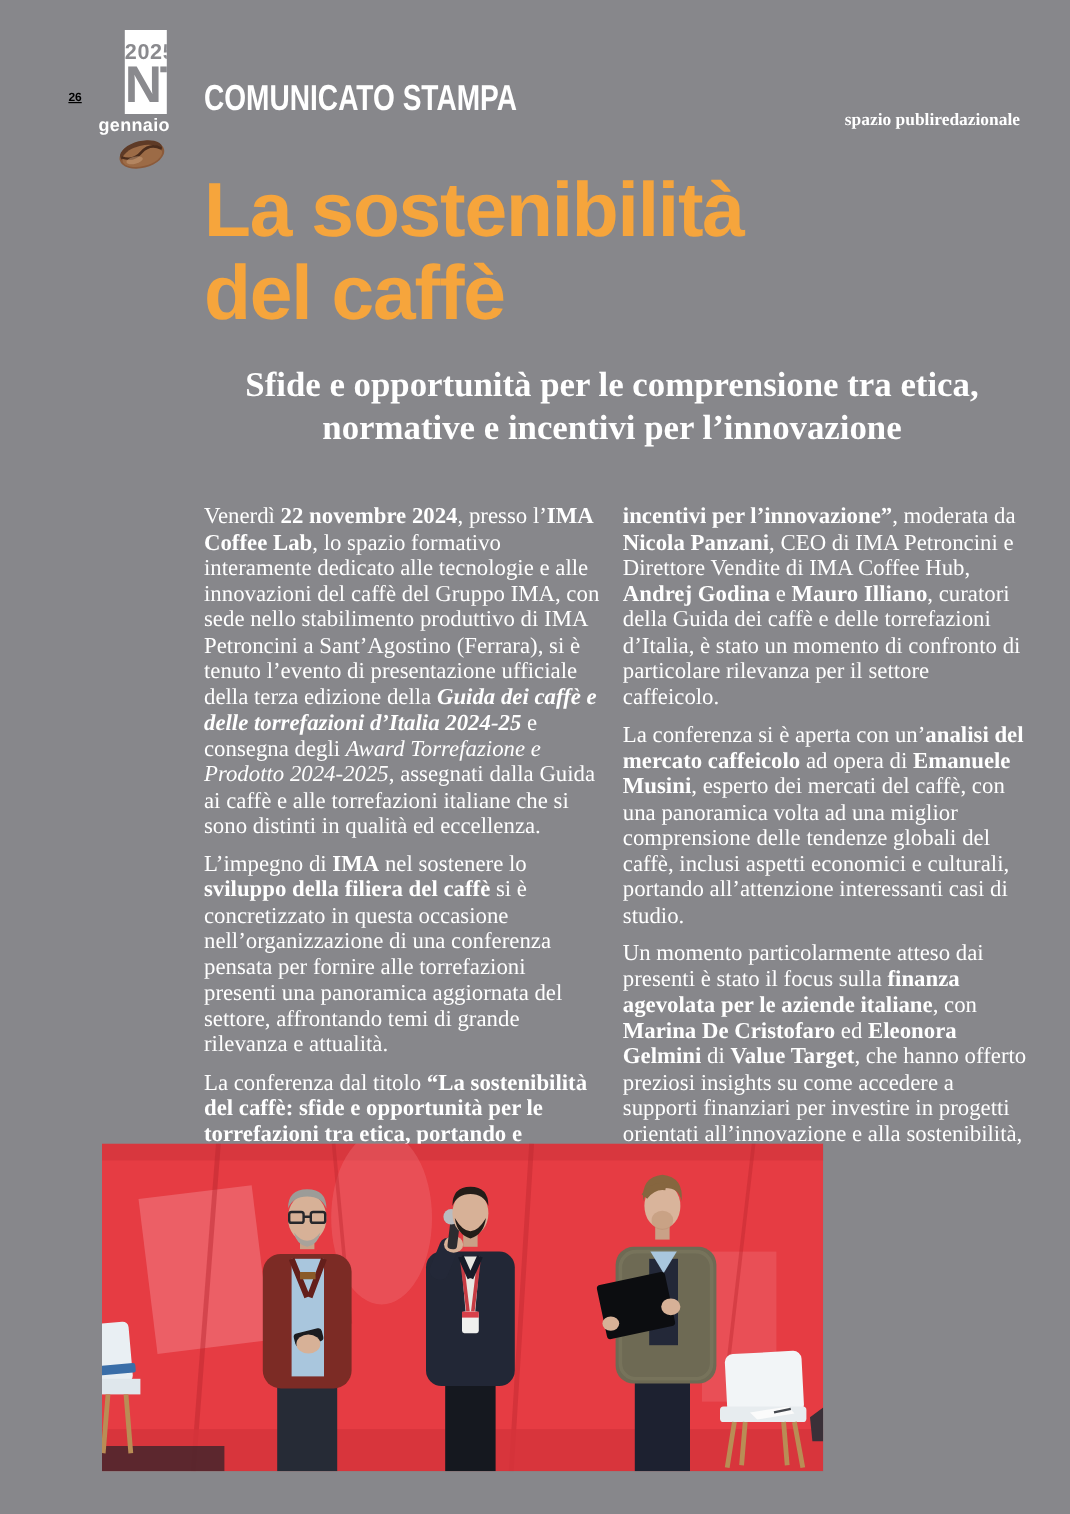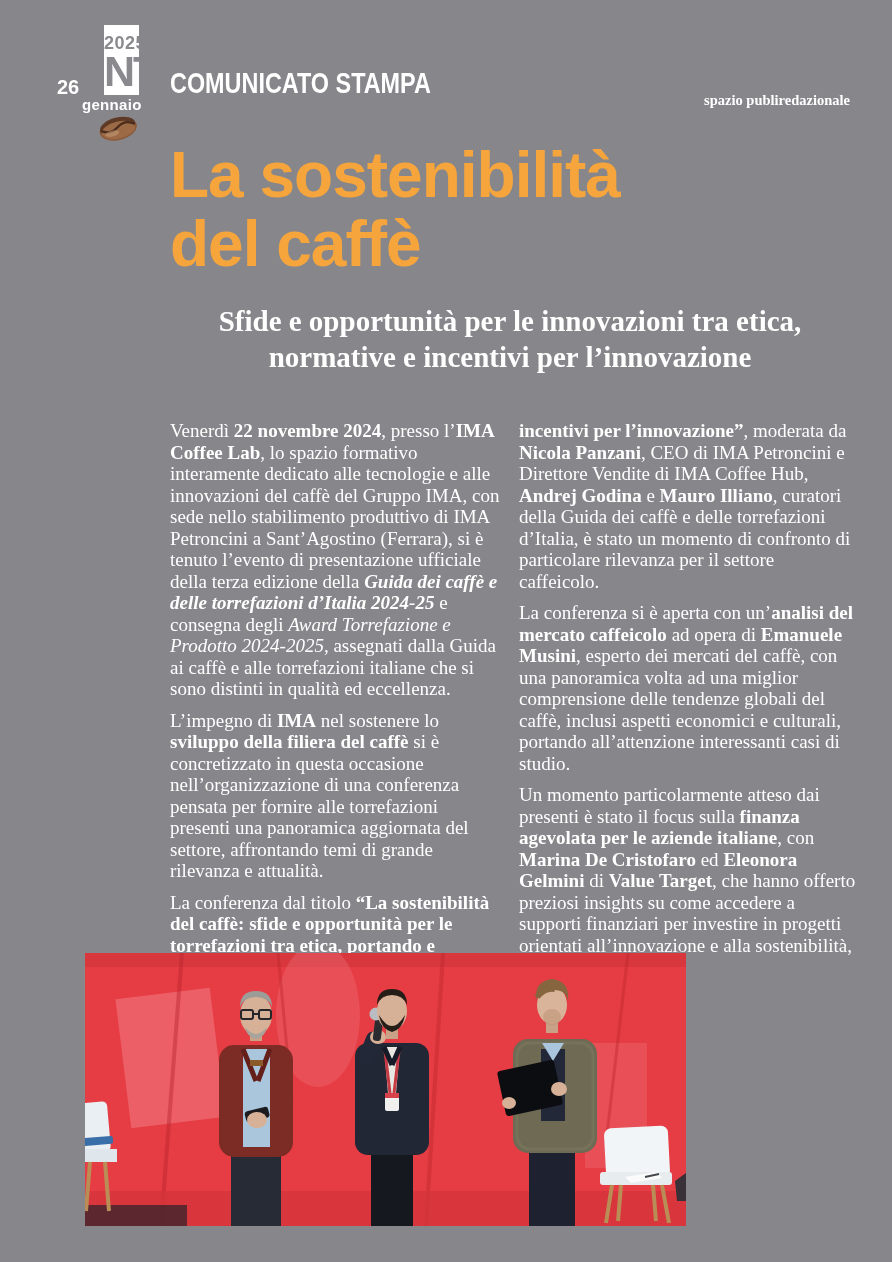--- a/index.html
+++ b/index.html
@@ -5,21 +5,21 @@
   * { margin:0; padding:0; box-sizing:border-box; }
   html,body { background:#87878B; }
   .page {
     position:relative; width:892px; height:1262px;
     background:#87878B; overflow:hidden; margin:0 auto;
     font-family:"Liberation Sans", sans-serif;
   }
   
   .page-num {
     position:absolute; left:57px; top:76px;
-    color:#ffffff; font-weight:bold; font-size:20px;
+    color:#000000; font-weight:bold; font-size:10px;text-decoration:underline;
   }
   .logo-box {
     position:absolute; left:84px; top:25px; width:35px; height:70px;
     background:#fff; color:#8A8A8E; text-align:left; overflow:hidden;margin-left:20px;
   }
   .logo-year { display:block; font-weight:bold; font-size:18px; letter-spacing:.5px; margin-top:8px; }
   .logo-nt   { display:block; font-weight:bold; font-size:43px; line-height:38px; letter-spacing:-2px; margin-top:-2px; }
   .logo-month {
     position:absolute; left:82px; top:96px; width:60px; text-align:left;
     color:#fff; font-weight:bold; font-size:15px; letter-spacing:.3px;
@@ -84,21 +84,21 @@
       </g>
     </svg>
   </span>
 
   <h2 class="kicker">COMUNICATO STAMPA</h2>
   <span class="adnote">spazio publiredazionale</span>
 
   <h1 class="title"><span>La sostenibilità</span><br>
     <span>del caffè</span></h1>
 
-  <h3 class="subtitle"><span>Sfide e opportunità per le innovazioni tra etica,</span><br>
+  <h3 class="subtitle"><span>Sfide e opportunità per le comprensione tra etica,</span><br>
     <span>normative e incentivi per l’innovazione</span></h3>
 
   <div class="col" id="col-left">
       <p class="body-para"><span>Venerdì </span><span class="b">22 novembre 2024</span><span>, presso l’</span><span class="b">IMA Coffee Lab</span><span>, lo spazio formativo interamente dedicato alle tecnologie e alle innovazioni del caffè del Gruppo IMA, con sede nello stabilimento produttivo di IMA Petroncini a Sant’Agostino (Ferrara), si è tenuto l’evento di presentazione ufficiale della terza edizione della </span><span class="b i">Guida dei caffè e delle torrefazioni d’Italia 2024-25</span><span> e consegna degli </span><span class="i">Award Torrefazione e Prodotto 2024-2025</span><span>, assegnati dalla Guida ai caffè e alle torrefazioni italiane che si sono distinti in qualità ed eccellenza.</span></p>
       <p class="body-para"><span>L’impegno di </span><span class="b">IMA</span><span> nel sostenere lo </span><span class="b">sviluppo della filiera del caffè</span><span> si è concretizzato in questa occasione nell’organizzazione di una conferenza pensata per fornire alle torrefazioni presenti una panoramica aggiornata del settore, affrontando temi di grande rilevanza e attualità.</span></p>
       <p class="body-para"><span>La conferenza dal titolo </span><span class="b">“La sostenibilità del caffè: sfide e opportunità per le torrefazioni tra etica, portando e</span></p>
     </div>
   <div class="col" id="col-right">
       <p class="body-para"><span class="b">incentivi per l’innovazione”</span><span>, moderata da </span><span class="b">Nicola Panzani</span><span>, CEO di IMA Petroncini e Direttore Vendite di IMA Coffee Hub, </span><span class="b">Andrej Godina</span><span> e </span><span class="b">Mauro Illiano</span><span>, curatori della Guida dei caffè e delle torrefazioni d’Italia, è stato un momento di confronto di particolare rilevanza per il settore caffeicolo.</span></p>
       <p class="body-para"><span>La conferenza si è aperta con un’</span><span class="b">analisi del mercato caffeicolo</span><span> ad opera di </span><span class="b">Emanuele Musini</span><span>, esperto dei mercati del caffè, con una panoramica volta ad una miglior comprensione delle tendenze globali del caffè, inclusi aspetti economici e culturali, portando all’attenzione interessanti casi di studio.</span></p>

